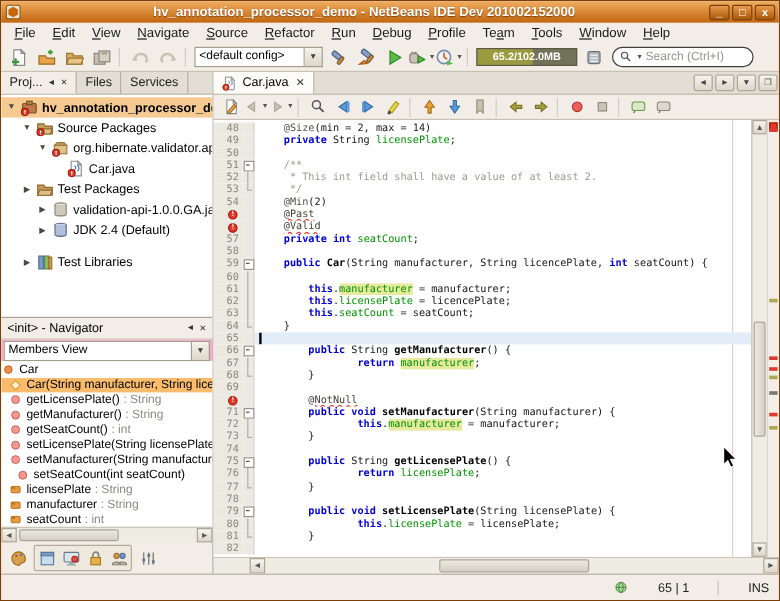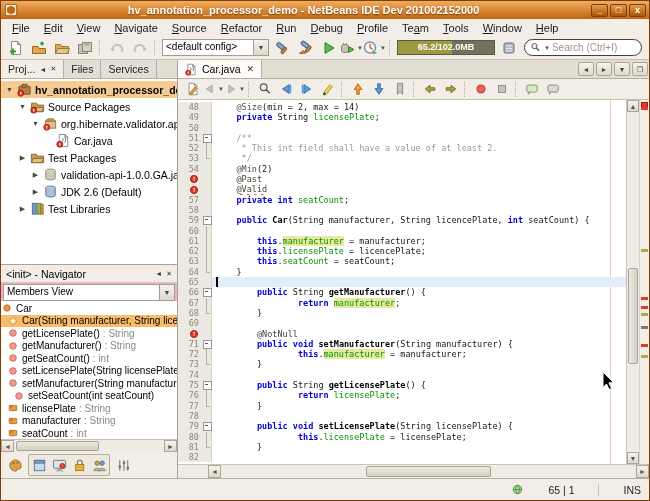--- a/index.html
+++ b/index.html
@@ -16,21 +16,21 @@
   .menu-item u{text-decoration:underline}
   
   .toolbar{height:24px;flex:0 0 24px;background:#F2EEE7;border-bottom:1px solid #C6C1B3;display:flex;align-items:center;padding:0 3px}
   .tbtn{width:23px;height:21px;display:flex;align-items:center;justify-content:center;border-radius:2px;position:relative}
   .tbtn .ic{width:16px;height:16px}
   .tsep{width:3px;height:15px;border-left:1px dotted #B3AC9B;margin:0 3px}
   .caret{font-size:6px;color:#555;margin-left:1px}
   .combo{display:flex;align-items:center;height:17px;margin:0 2px}
   .combo-text{width:92px;height:17px;background:#fff;border:1px solid #A59D8C;font-size:10px;padding:1px 3px;white-space:nowrap;overflow:hidden}
   .combo-btn{width:15px;height:17px;background:linear-gradient(#F6F3EC,#DDD7C9);border:1px solid #A59D8C;border-left:none;font-size:7px;text-align:center;line-height:15px;color:#444}
-  .memory{width:98px;height:15px;background:#72715A;position:relative;margin:0 2px;border:1px solid #5a5946}
+  .memory{width:84px;height:15px;background:#72715A;position:relative;margin:0 2px;border:1px solid #5a5946}
   .memory .fill{position:absolute;left:0;top:0;bottom:0;width:56%;background:#9B9A41}
   .memory .mtext{position:absolute;inset:0;color:#fff;font-size:9px;font-weight:bold;text-align:center;line-height:13px;white-space:nowrap}
   .searchbox{width:118px;height:17px;background:#fff;border:1px solid #404040;border-radius:9px;display:flex;align-items:center;font-size:10px;color:#9a948a;padding:0 5px;margin-left:4px;gap:2px;white-space:nowrap;overflow:hidden}
   .searchbox .ic{width:11px;height:11px;flex:0 0 11px}
   
   .main{flex:1;display:flex;min-height:0}
   .left{width:177px;flex:0 0 177px;display:flex;flex-direction:column;border-right:1px solid #A9A49A;background:#F2EEE7;min-height:0}
   .ltabs{height:19px;flex:0 0 19px;display:flex;background:#E2DED3;border-bottom:1px solid #B5B0A4;font-size:10.5px;color:#222}
   .ltab{padding:0 7px;border-right:1px solid #B5B0A4;display:flex;align-items:center;gap:4px;white-space:nowrap}
   .ltab.active{background:#F2EEE7}
@@ -360,23 +360,23 @@
             <span class="tlabel">validation-api-1.0.0.GA.jar</span>
           </div>
           <div class="trow" style="padding-left: 30px;">
             <span class="arr">▶</span>
             <span class="ic" style="width: 15px; height: 15px;">
               <svg viewBox="0 0 16 16">
                 <ellipse cx="8" cy="4" rx="5" ry="1.8" fill="#C8D4E8" stroke="#5A6A88"></ellipse>
                 <path d="M3 4v8c0 1 2.2 1.8 5 1.8s5-.8 5-1.8V4" fill="#AEC0DC" stroke="#5A6A88"></path>
               </svg>
             </span>
-            <span class="tlabel">JDK 2.6 (Default)</span>
-          </div>
-          <div class="trow" style="padding-left: 17px;">
+            <span class="tlabel">JDK 2.4 (Default)</span>
+          </div>
+          <div class="trow" style="padding-left: 17px; margin-top: 10px;">
             <span class="arr">▶</span>
             <span class="ic" style="width: 15px; height: 15px;">
               <svg viewBox="0 0 16 16">
                 <rect x="2.5" y="2.5" width="4" height="11.5" fill="#7A9AC8" stroke="#4A6A98"></rect>
                 <rect x="7.5" y="2.5" width="4" height="11.5" fill="#88B868" stroke="#588838"></rect>
                 <rect x="11.5" y="3.5" width="2.5" height="10.5" fill="#D8A048" stroke="#9A6A20"></rect>
               </svg>
             </span>
             <span class="tlabel">Test Libraries</span>
           </div>

